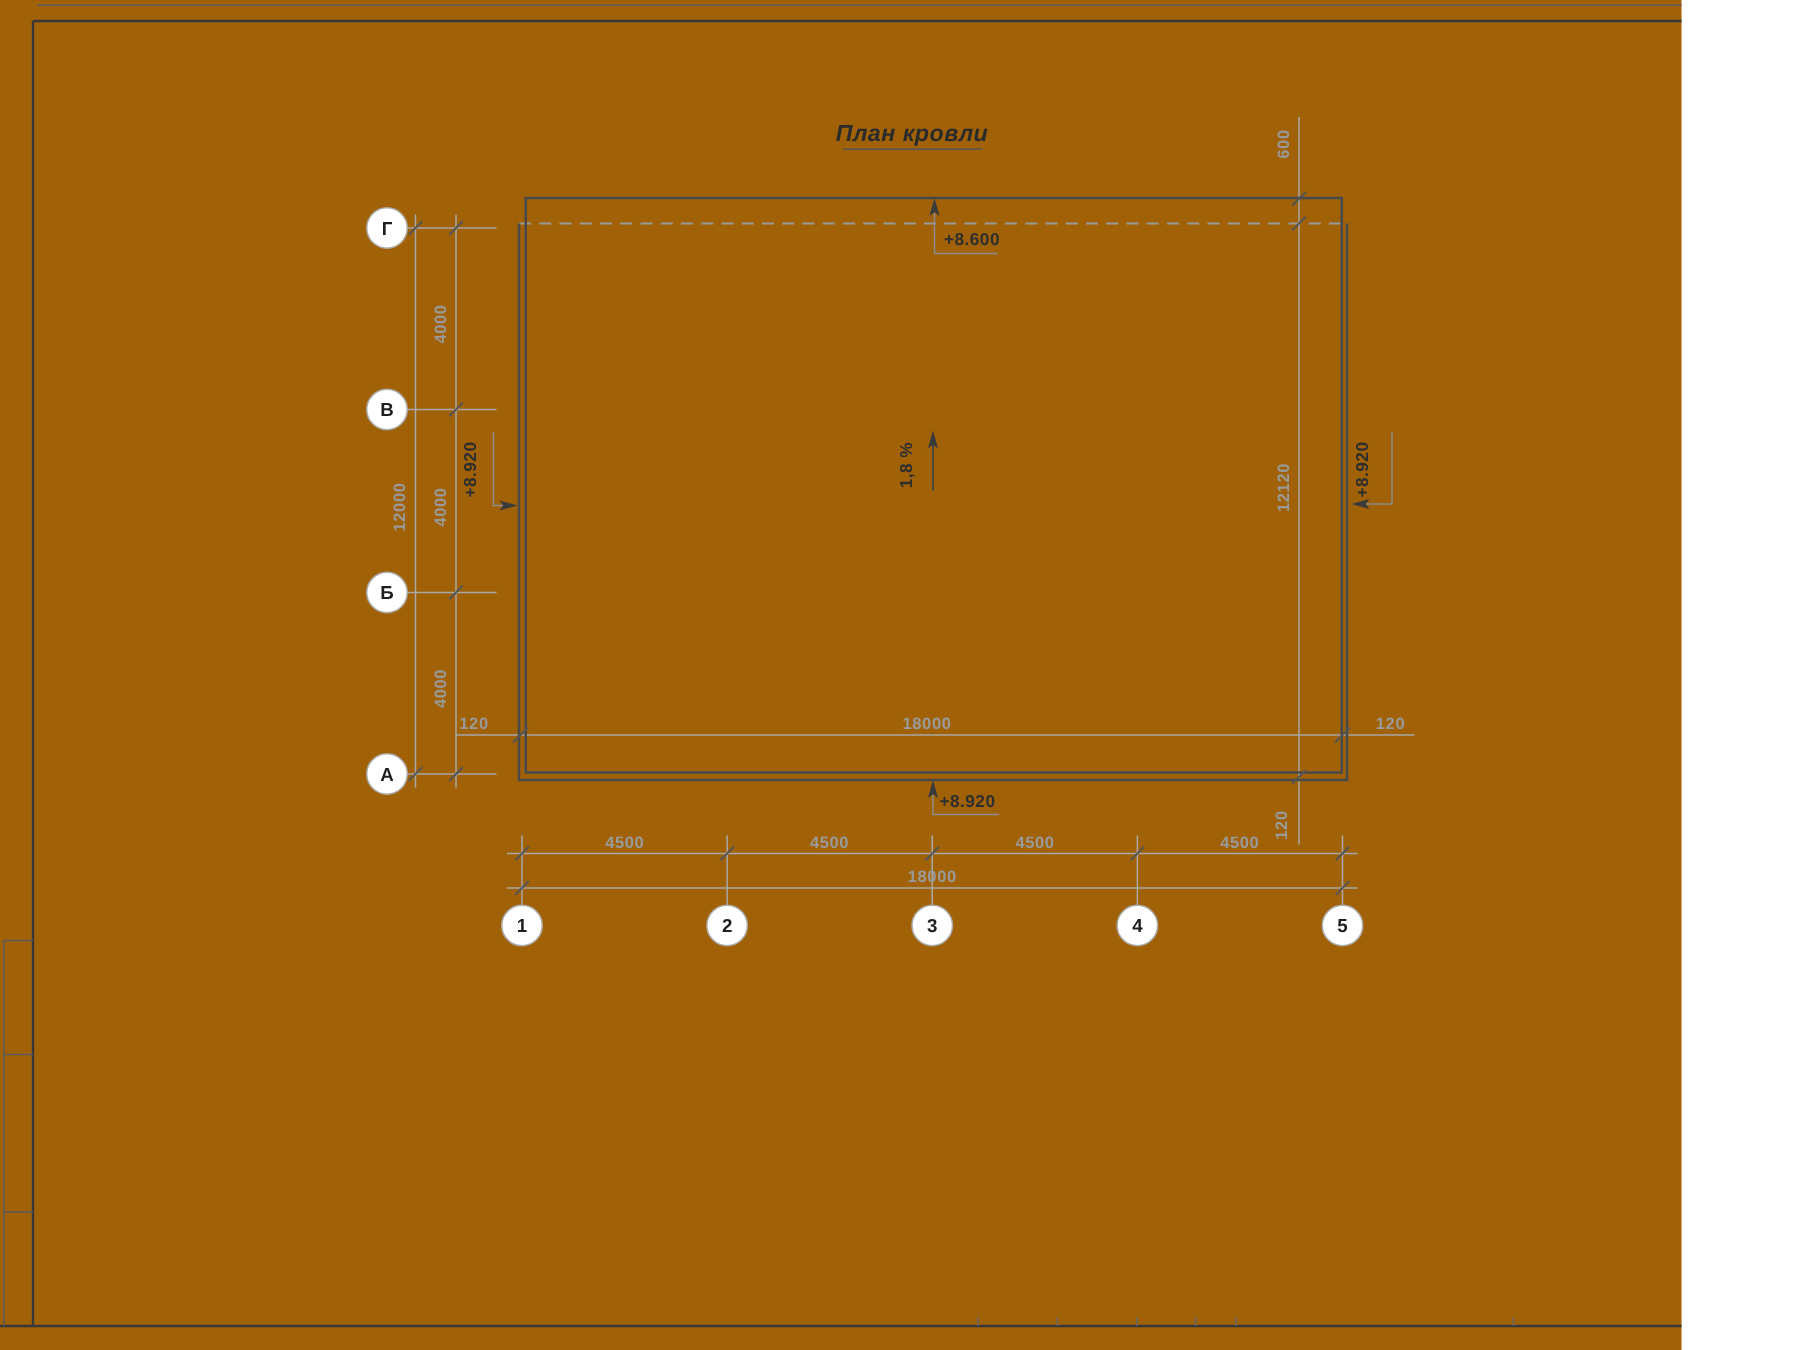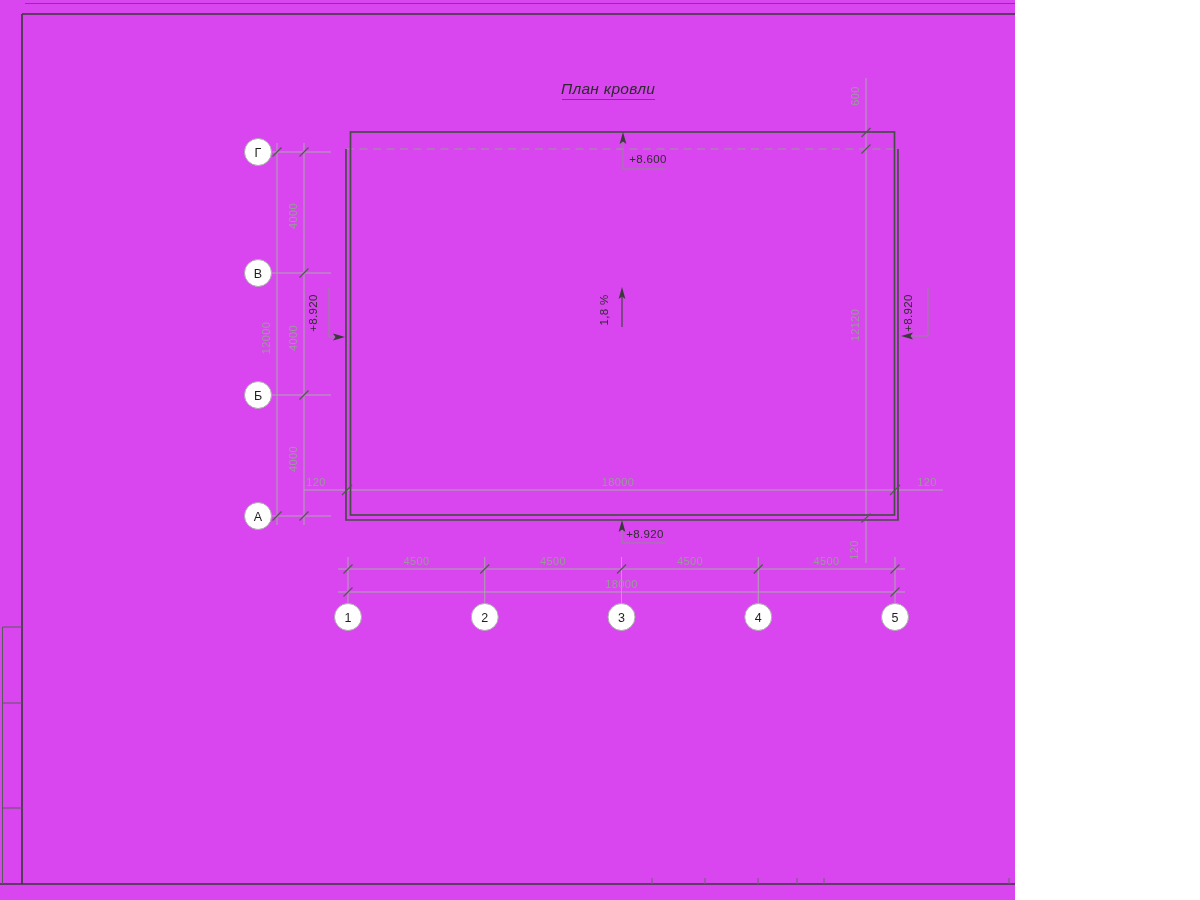--- a/index.html
+++ b/index.html
@@ -1,17 +1,17 @@
 <!DOCTYPE html>
 <html><head>
 <meta charset="utf-8">
 <style>
   html,body{margin:0;padding:0;background:#ffffff;}
-  .page{position:relative;width:1015px;height:900px;background:#d946ef;overflow:hidden;
-        font-family:"Liberation Sans", sans-serif;}
+  .page{position:relative;width:1121px;height:900px;background:#a16207;overflow:hidden;
+        font-family:"Liberation Sans", sans-serif;font-weight:bold;}
   svg text{font-family:"Liberation Sans", sans-serif;}
   .dim-text{fill:#9a9a9a;font-size:11px;letter-spacing:.4px;}
   .ann-text{fill:#2e2e2e;font-size:11.5px;letter-spacing:.3px;}
   .axis-label{fill:#1f1f1f;font-size:12.5px;}
   .title-text{fill:#2b2b2b;font-size:15.5px;font-style:italic;letter-spacing:.3px;}
   .thin-gray{stroke:#a9a9a9;stroke-width:1;fill:none;}
   .tick{stroke:#555555;stroke-width:1.3;fill:none;}
   .outline{stroke:#4a4a4a;stroke-width:1.7;fill:none;}
   .leader{stroke:#8c8c8c;stroke-width:1;fill:none;}
   .arrow{fill:#3a3a3a;stroke:none;}

